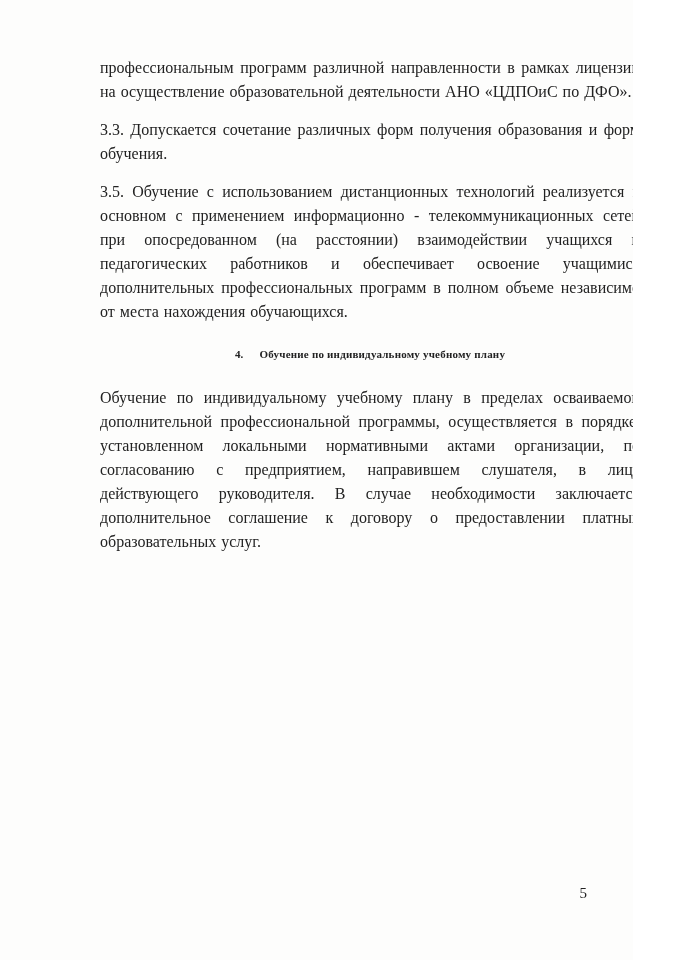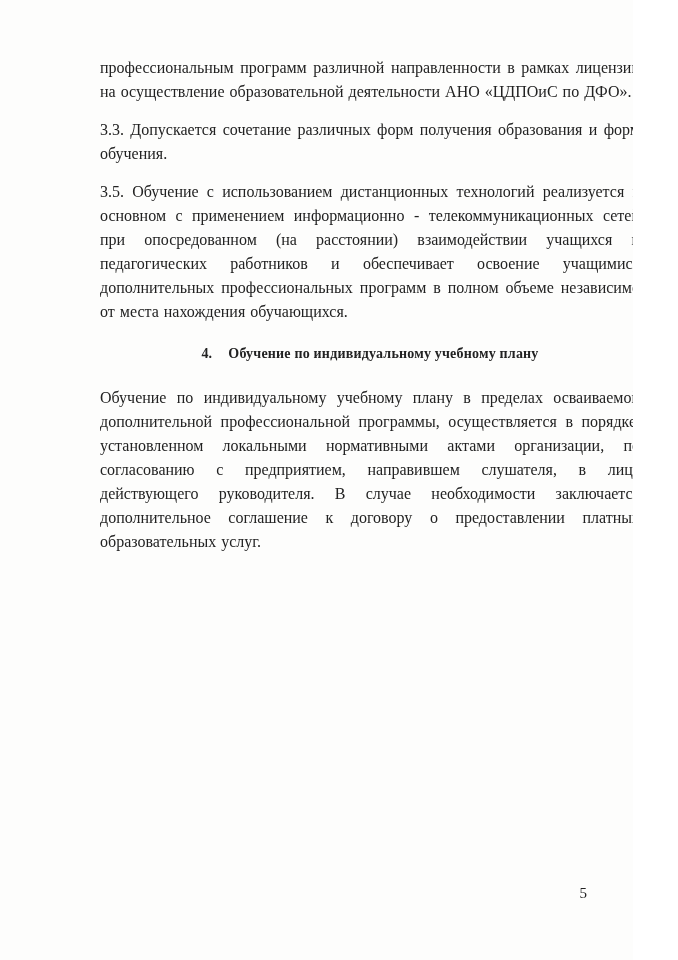--- a/index.html
+++ b/index.html
@@ -34,21 +34,21 @@
   .para {
     margin: 0 0 14px 0;
     font-size: 16px;
     line-height: 24px;
     text-align: justify;
     text-justify: inter-word;
     word-spacing: 1px;
   }
   .section-heading {
     margin: 18px 0 20px 0;
-    font-size: 14px;
+    font-size: 11px;
     line-height: 24px;
     font-weight: bold;
     text-align: center;
     letter-spacing: 0.2px;
   }
   .section-number {
     margin-right: 16px;
   }
   .page-number {
     position: absolute;

